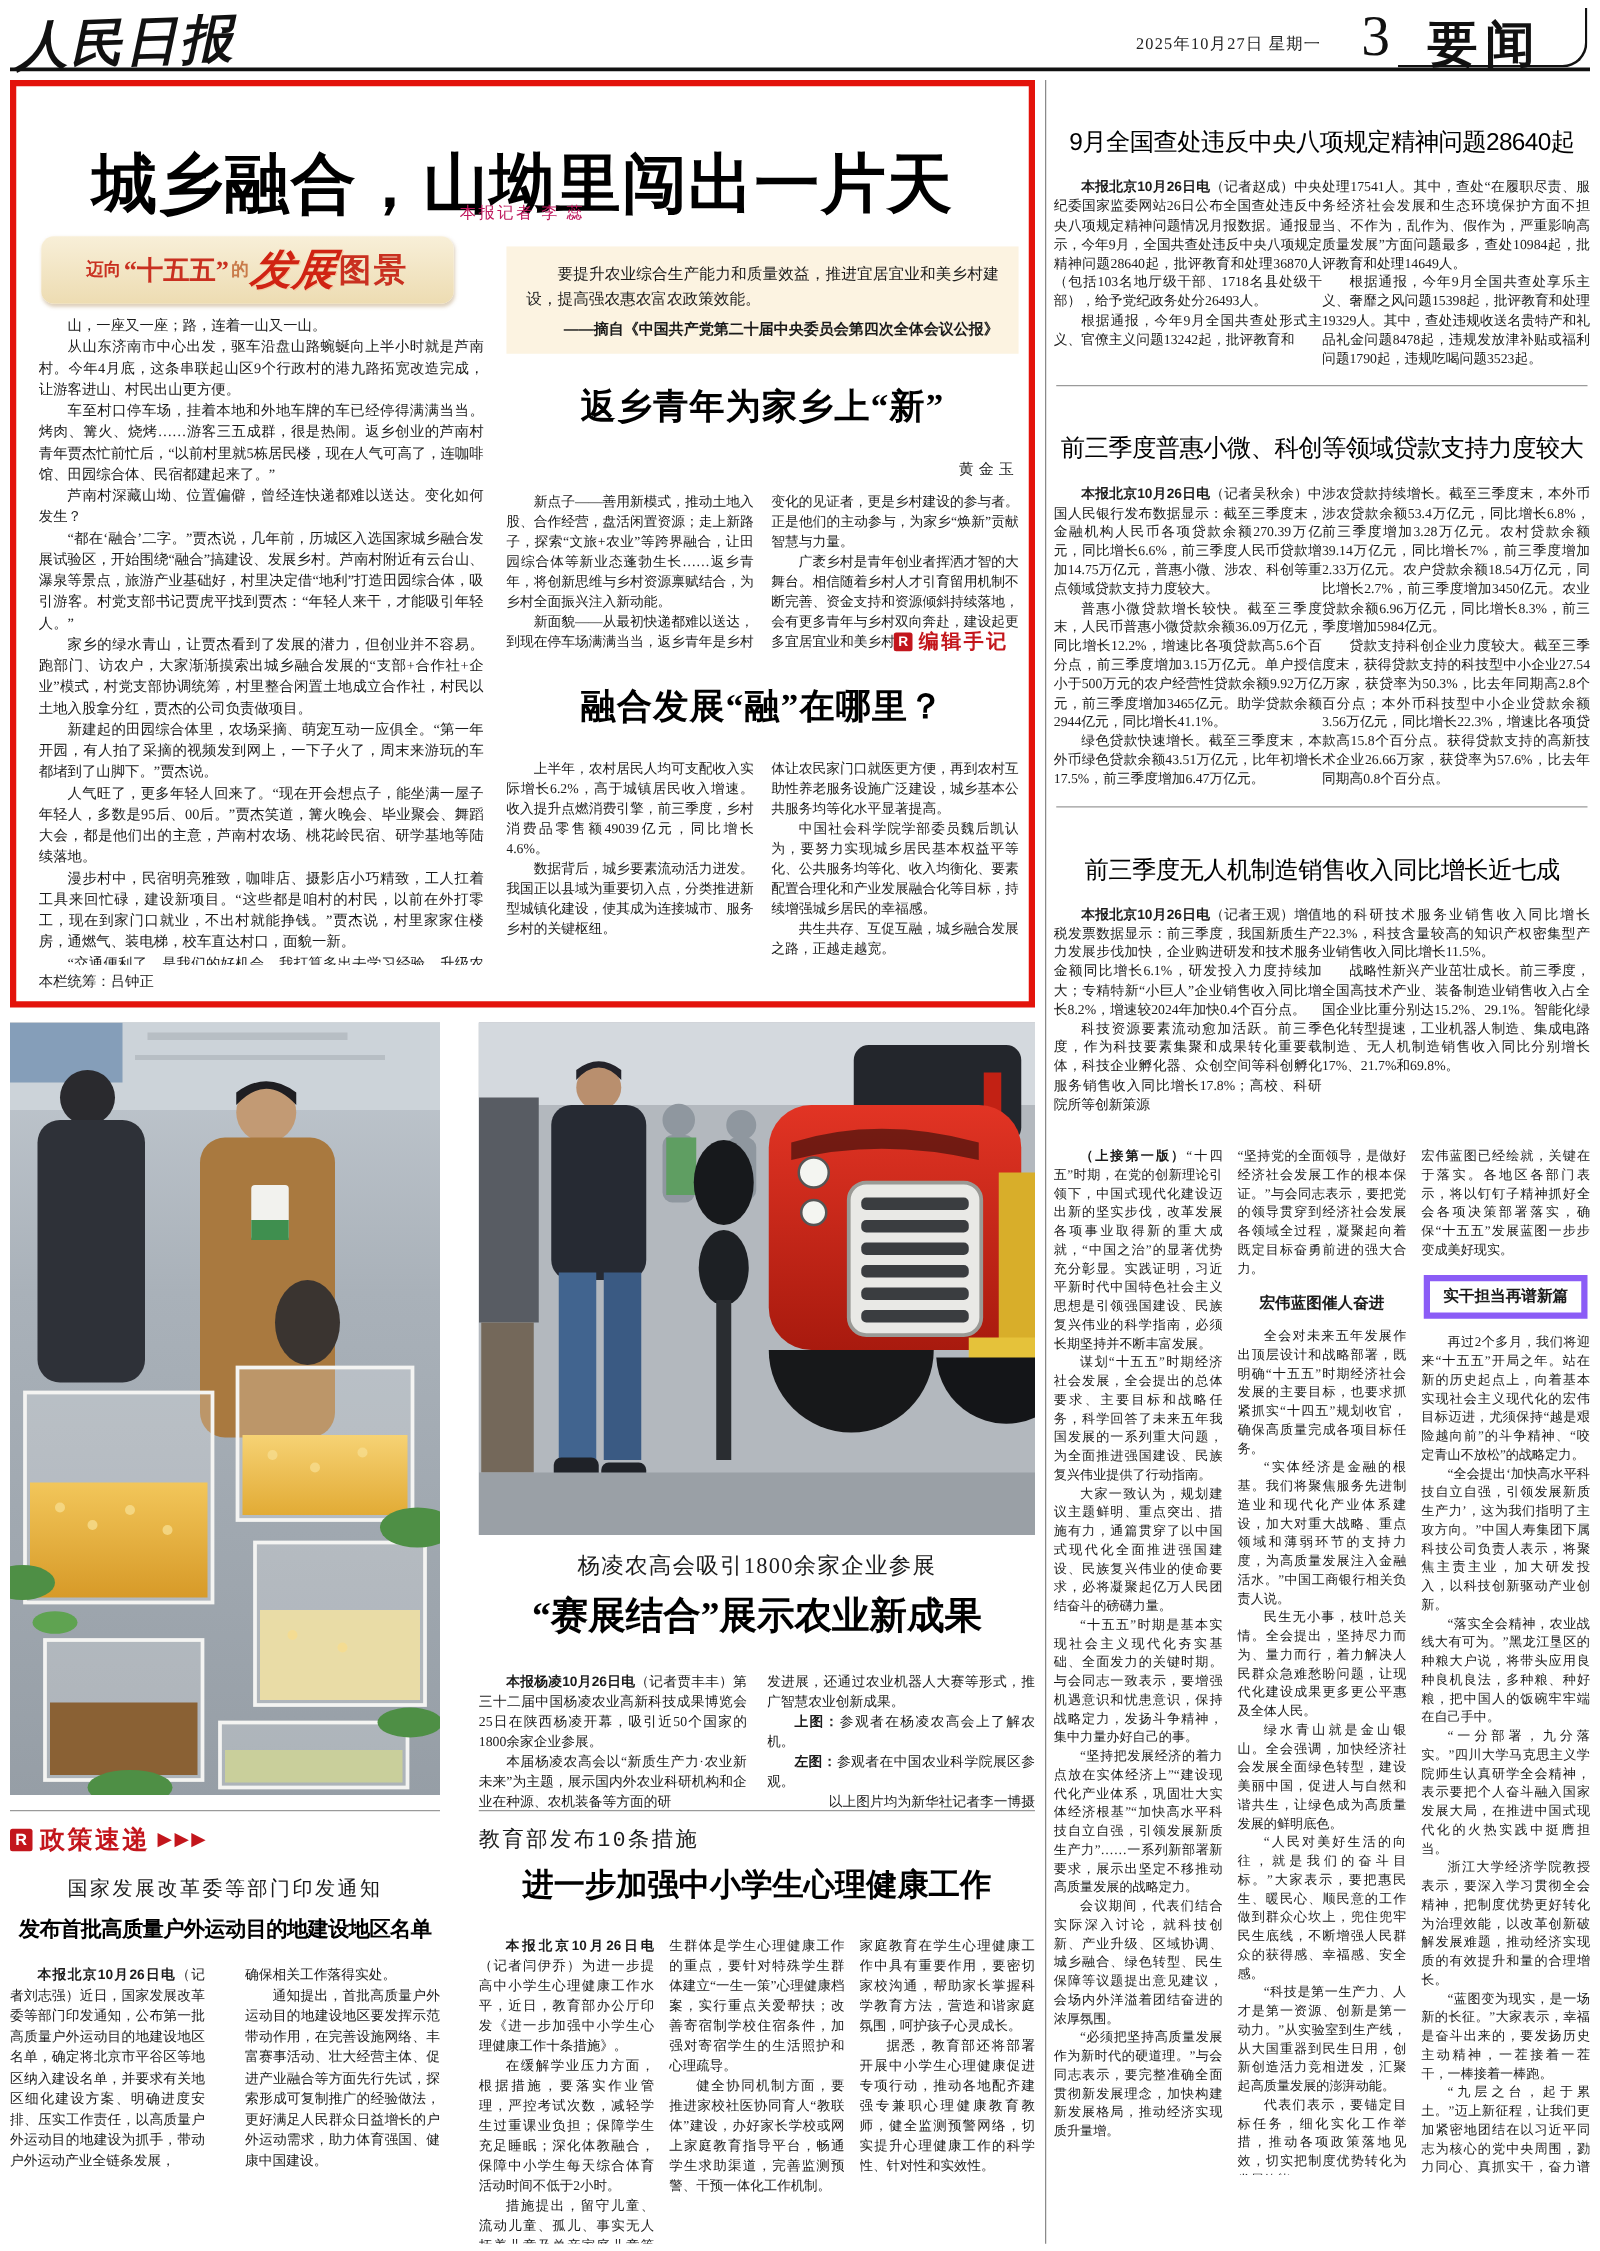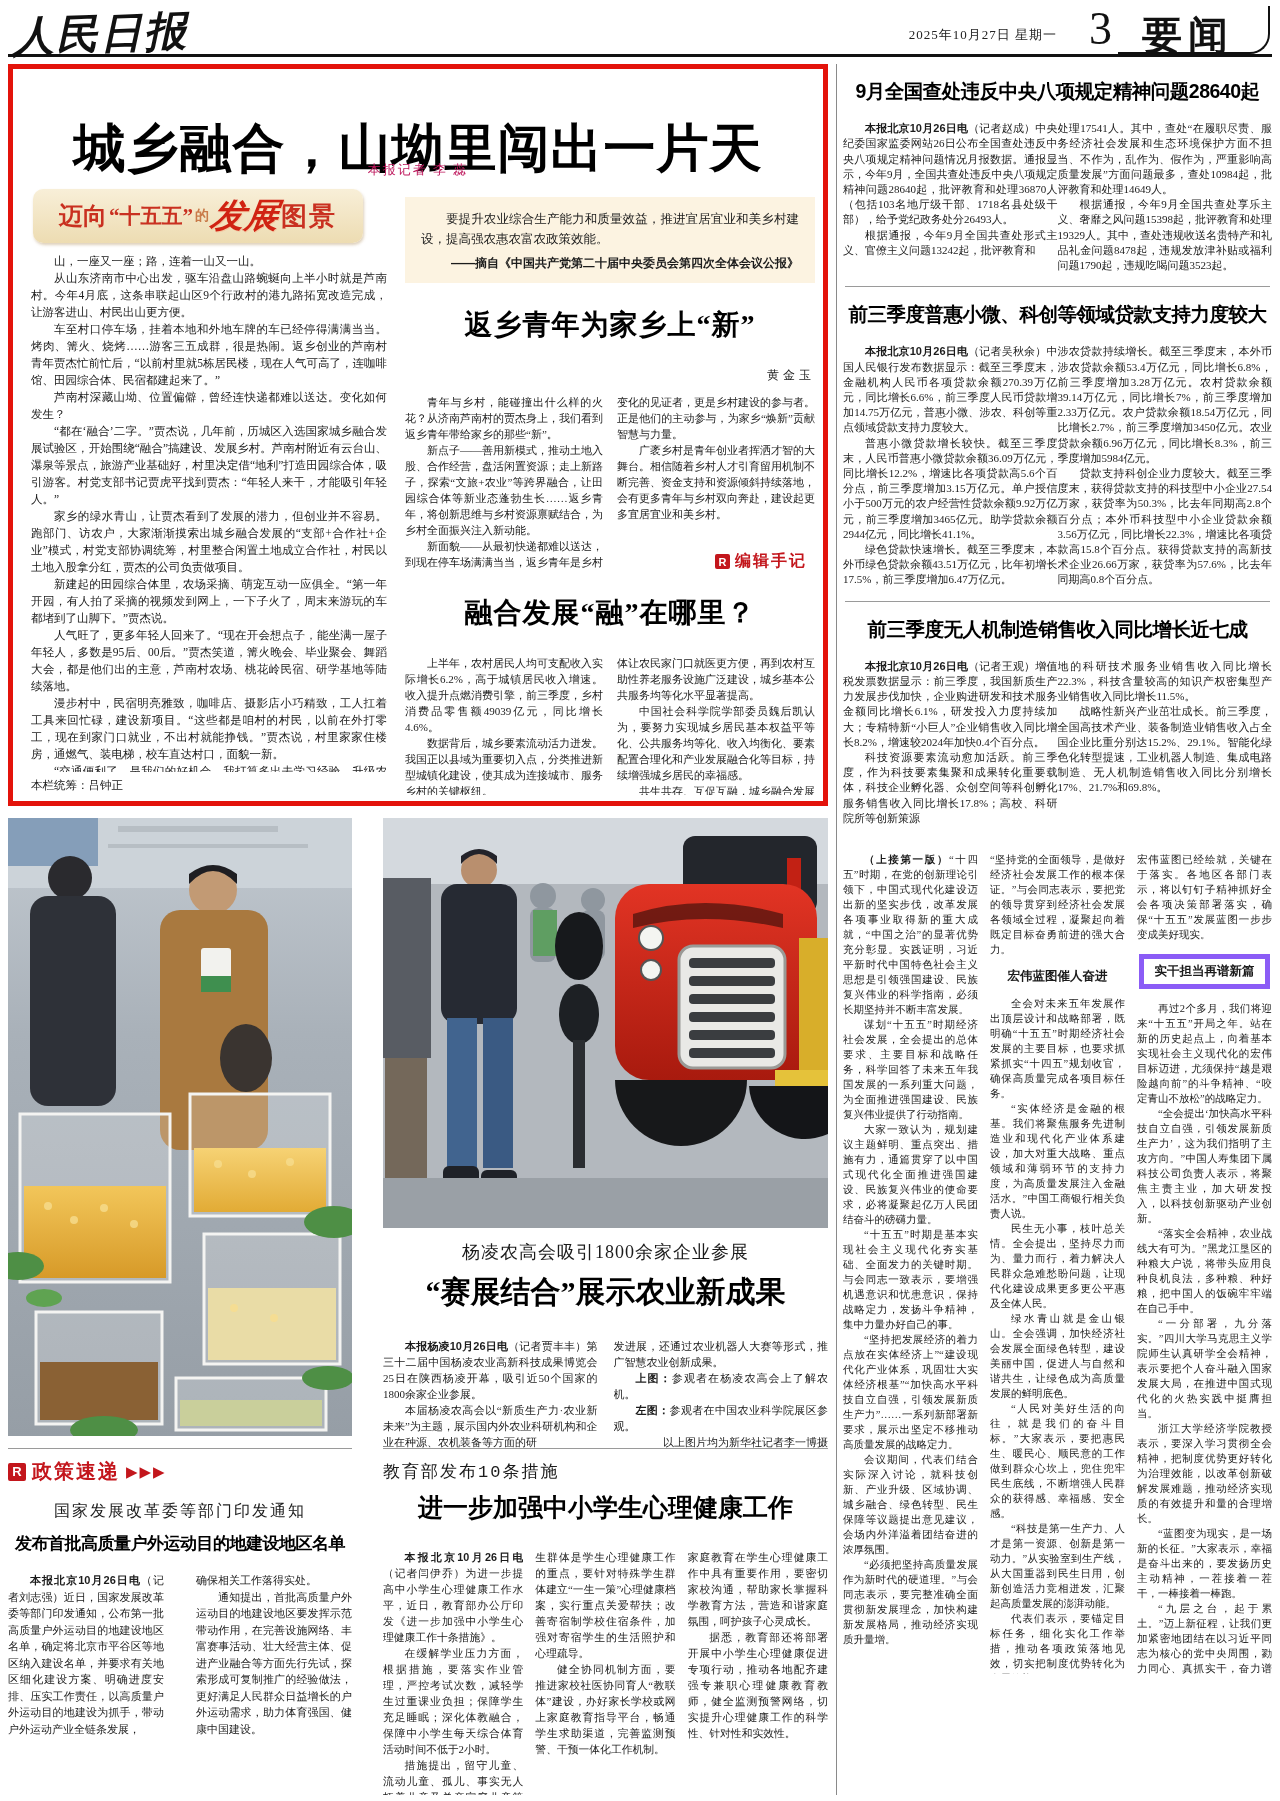--- a/index.html
+++ b/index.html
@@ -24,21 +24,21 @@
   hr.adiv{border:none;border-top:1px solid #9a9a9a;margin:13px 2px;}
   
   .feature{position:absolute;left:8px;top:64px;width:820px;height:742px;border:5px solid #e3130b;box-sizing:border-box;}
   .f-head{position:absolute;left:0;top:16px;width:100%;text-align:center;font-family:"Liberation Sans",sans-serif;
           font-weight:900;font-size:52px;letter-spacing:1px;color:#000;line-height:1.1;}
   .f-byline{position:absolute;left:0;top:92px;width:100%;text-align:center;font-size:13px;letter-spacing:2px;color:#be185d;}
   .f-left{position:absolute;left:18px;top:118px;width:356px;bottom:8px;overflow:hidden;display:flex;flex-direction:column;}
   .badge{width:330px;height:54px;background:linear-gradient(180deg,#f8efd8,#eddcb2);border-radius:10px;
          display:flex;align-items:center;justify-content:center;gap:2px;margin:2px 0 10px 2px;
          box-shadow:1px 2px 3px rgba(160,120,60,.35);}
-  .badge .b1{color:#c93020;font-weight:900;font-size:24px;font-family:"Liberation Sans",sans-serif;}
+  .badge .b1{color:#c93020;font-weight:900;font-size:14px;font-family:"Liberation Sans",sans-serif;}
   .badge .b2{color:#c93020;font-weight:900;font-size:21px;}
   .badge .b3{color:#c97b4a;font-size:14px;font-weight:700;}
   .badge .b4{color:#d02313;font-weight:900;font-size:34px;font-style:italic;font-family:"Liberation Sans",sans-serif;
              transform:skewX(-8deg);text-shadow:1px 1px 0 #f3c9a2;}
   .badge .b5{color:#c93020;font-weight:900;font-size:26px;font-family:"Liberation Sans",sans-serif;letter-spacing:2px;}
   .f-body{flex:1;overflow:hidden;font-size:11.5px;line-height:17px;}
   .f-coord{font-size:11.5px;margin-top:6px;text-indent:0;}
   .f-right{position:absolute;left:392px;top:128px;width:410px;bottom:6px;overflow:hidden;}
   .quote{background:#fcf3e1;padding:12px 16px 10px;font-size:12.5px;line-height:20px;}
   .quote .src{text-align:right;font-weight:700;font-family:"Liberation Sans",sans-serif;font-size:12px;margin-top:4px;text-indent:0;}
@@ -47,22 +47,22 @@
   .sub-author{text-align:right;font-size:12px;letter-spacing:4px;margin-top:8px;}
   .sub-cols{display:flex;gap:14px;margin-top:10px;font-size:11px;line-height:16px;}
   .sub-cols .col{flex:1;overflow:hidden;}
   .rtag{position:absolute;right:8px;display:flex;align-items:center;gap:5px;}
   .rbox{width:15px;height:15px;background:#c3161c;color:#fff;font-family:"Liberation Sans",sans-serif;
         font-weight:700;font-size:11px;display:flex;align-items:center;justify-content:center;border-radius:2px;}
   .rlabel{color:#c3161c;font-family:"Liberation Sans",sans-serif;font-weight:900;font-size:16px;letter-spacing:2px;}
   .credit-right{text-align:right;text-indent:0;}
   
   .rstrip{position:absolute;left:843px;top:64px;width:429px;}
-  .r-art .r-head{text-align:center;font-family:"Liberation Sans",sans-serif;font-weight:700;font-size:19.5px;
-                 letter-spacing:-0.5px;margin-top:14px;color:#000;}
+  .r-art .r-head{text-align:center;font-family:"Liberation Sans",sans-serif;font-weight:400;font-size:19.5px;
+                 letter-spacing:-0.5px;margin-top:36px;color:#000;}
   .r-cols{display:flex;gap:0;margin-top:0;font-size:11px;line-height:15.2px;}
   .r-cols .col{flex:1;overflow:hidden;}
   .cont-cols{display:flex;gap:12px;margin-top:26px;font-size:10.5px;line-height:15px;}
   .cont-cols .col{flex:1;height:822px;overflow:hidden;}
   .col-subhead{font-family:"Liberation Sans",sans-serif;font-weight:900;font-size:12.5px;text-align:center;
                margin:12px 0;text-indent:0;}
   .col-subhead.boxed{border:5px solid #8b5cf6;padding:5px 4px;margin:12px 2px;}
   
   .photo{position:absolute;overflow:hidden;background:#aab2ba;}
   .photo svg{display:block;}
@@ -138,21 +138,20 @@
       <div class="quote">
         <p>要提升农业综合生产能力和质量效益，推进宜居宜业和美乡村建设，提高强农惠农富农政策效能。</p>
         <p class="src">——摘自《中国共产党第二十届中央委员会第四次全体会议公报》</p>
       </div>
 
       <div class="subart">
         <h2 class="sub-title">返乡青年为家乡上“新”</h2>
         <div class="sub-author">黄金玉</div>
         <div class="sub-cols">
           <div class="col">
-              <p>青年与乡村，能碰撞出什么样的火花？从济南芦南村的贾杰身上，我们看到返乡青年带给家乡的那些“新”。</p>
               <p>新点子——善用新模式，推动土地入股、合作经营，盘活闲置资源；走上新路子，探索“文旅+农业”等跨界融合，让田园综合体等新业态蓬勃生长……返乡青年，将创新思维与乡村资源禀赋结合，为乡村全面振兴注入新动能。</p>
               <p>新面貌——从最初快递都难以送达，到现在停车场满满当当，返乡青年是乡村</p>
             </div>
           <div class="col">
               <p class="noindent">变化的见证者，更是乡村建设的参与者。正是他们的主动参与，为家乡“焕新”贡献智慧与力量。</p>
               <p>广袤乡村是青年创业者挥洒才智的大舞台。相信随着乡村人才引育留用机制不断完善、资金支持和资源倾斜持续落地，会有更多青年与乡村双向奔赴，建设起更多宜居宜业和美乡村。</p>
             </div>
         </div>
         <div class="rtag" style="bottom:-2px;">
           <span class="rbox">R</span>

